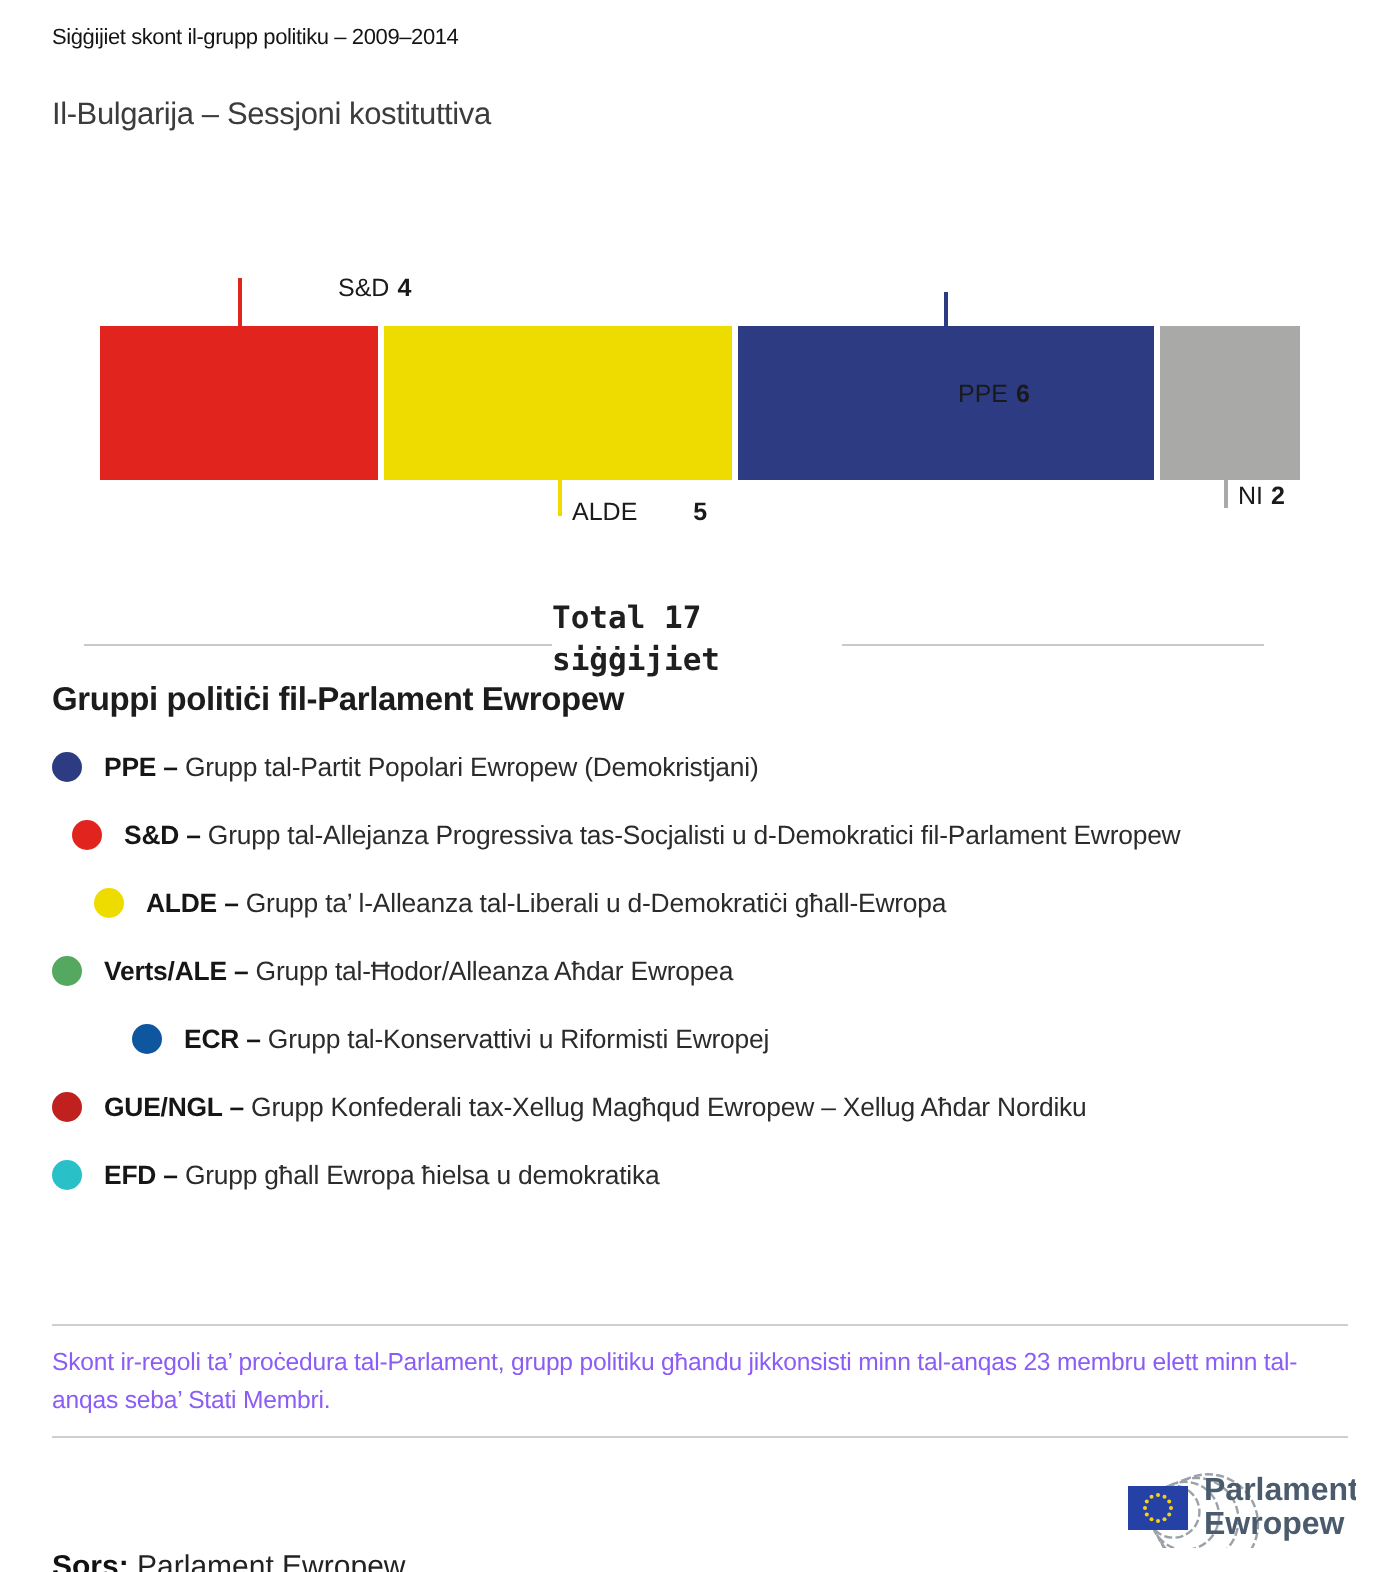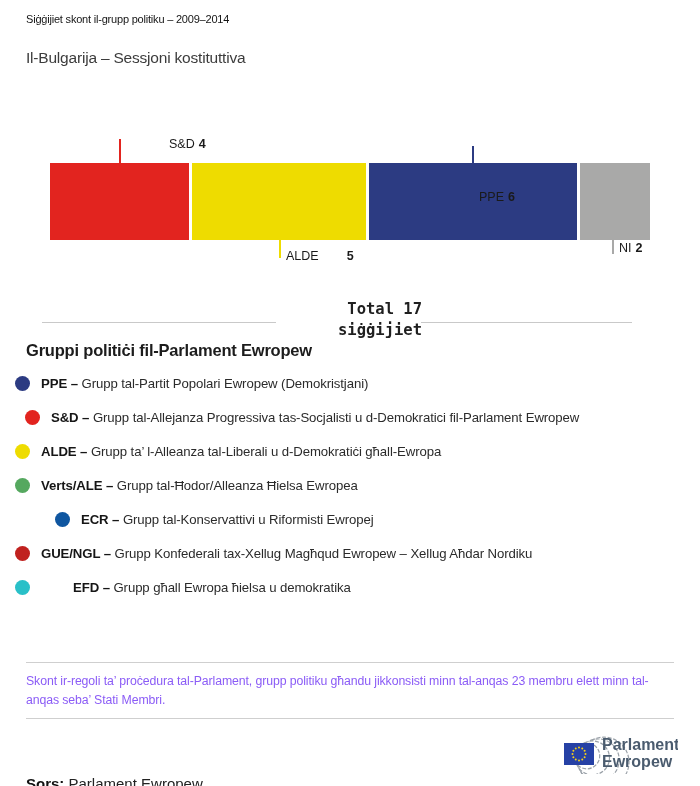--- a/index.html
+++ b/index.html
@@ -11,26 +11,26 @@
 
   .bar{position:absolute;left:50px;top:163px;width:600px;height:77px;display:flex;gap:3px;}
   .bar .seg{flex-basis:0;height:100%;}
 
   .callout{position:absolute;font-size:12.5px;color:#1a1a1a;white-space:nowrap;}
   .callout .tick{position:absolute;left:0;top:0;width:1.5px;}
   .callout .lbl{position:absolute;left:7px;display:flex;gap:4px;}
   .callout .val{font-weight:bold;}
 
   .tdiv-line{position:absolute;top:322px;height:1px;background:#c9c9c9;}
-  .tdiv-text{position:absolute;left:276px;top:299px;width:146px;text-align:right;
+  .tdiv-text{position:absolute;left:276px;top:299px;width:146px;text-align:left;
              font-family:"DejaVu Sans Mono", monospace;font-weight:bold;font-size:15.5px;
              line-height:21px;color:#1f1f1f;}
 
   .legend-heading{position:absolute;left:26px;top:341px;font-size:16.5px;font-weight:bold;color:#1c1c1c;letter-spacing:-0.2px;text-align:center;}
-  .lrow{position:absolute;left:15px;height:16px;display:flex;align-items:center;}
+  .lrow{position:absolute;left:26px;height:16px;display:flex;align-items:center;}
   .lrow .dot{width:15px;height:15px;border-radius:50%;flex:none;}
   .lrow .ltxt{margin-left:11px;font-size:13.2px;color:#2b2b2b;white-space:nowrap;letter-spacing:-0.1px;}
   .lrow .abbr{font-weight:bold;color:#161616;}
 
   .rule{position:absolute;left:26px;width:648px;height:1px;background:#cfcfcf;}
   .footnote{position:absolute;left:26px;top:672px;width:654px;font-size:12.3px;line-height:19px;color:#8b5cf6;letter-spacing:-0.1px;}
   .source{position:absolute;left:26px;top:775px;font-size:15px;color:#222;text-decoration:underline;}
   .source .src-label{font-weight:bold;color:#111;}
   .logo{position:absolute;left:528px;top:722px;}
 </style>
@@ -91,37 +91,37 @@
   <div class="legend-heading">Gruppi politiċi fil-Parlament Ewropew</div>
 
   <div class="lrow" style="top:375px;">
     <span class="dot" style="background-color: rgb(44, 59, 130);"></span>
     <span class="ltxt"><span class="abbr">PPE –</span> <span>Grupp tal-Partit Popolari Ewropew (Demokristjani)</span></span>
   </div>
   <div class="lrow" style="top:409px;padding-left:10px;">
     <span class="dot" style="background-color: rgb(226, 36, 31);"></span>
     <span class="ltxt"><span class="abbr">S&amp;D –</span> <span>Grupp tal-Allejanza Progressiva tas-Socjalisti u d-Demokratici fil-Parlament Ewropew</span></span>
   </div>
-  <div class="lrow" style="top:443px;">
+  <div class="lrow" style="top:443px;margin-left:21px;">
     <span class="dot" style="background-color: rgb(238, 220, 0);"></span>
     <span class="ltxt"><span class="abbr">ALDE –</span> <span>Grupp ta’ l-Alleanza tal-Liberali u d-Demokratiċi għall-Ewropa</span></span>
   </div>
   <div class="lrow" style="top:477px;">
     <span class="dot" style="background-color: rgb(85, 168, 95);"></span>
-    <span class="ltxt"><span class="abbr">Verts/ALE –</span> <span>Grupp tal-Ħodor/Alleanza Ħielsa Ewropea</span></span>
+    <span class="ltxt"><span class="abbr">Verts/ALE –</span> <span>Grupp tal-Ħodor/Alleanza Aħdar Ewropea</span></span>
   </div>
   <div class="lrow" style="top:511px;margin-left:40px;">
     <span class="dot" style="background-color: rgb(15, 86, 160);"></span>
     <span class="ltxt"><span class="abbr">ECR –</span> <span>Grupp tal-Konservattivi u Riformisti Ewropej</span></span>
   </div>
   <div class="lrow" style="top:545px;">
     <span class="dot" style="background-color: rgb(192, 33, 31);"></span>
     <span class="ltxt"><span class="abbr">GUE/NGL –</span> <span>Grupp Konfederali tax-Xellug Magħqud Ewropew – Xellug Aħdar Nordiku</span></span>
   </div>
-  <div class="lrow" style="top:579px;gap:32px;">
+  <div class="lrow" style="top:579px;">
     <span class="dot" style="background-color: rgb(41, 192, 200);"></span>
     <span class="ltxt"><span class="abbr">EFD –</span> <span>Grupp għall Ewropa ħielsa u demokratika</span></span>
   </div>
 
   <div class="rule" style="top:662px;"></div>
   <div class="footnote">Skont ir-regoli ta’ proċedura tal-Parlament, grupp politiku għandu jikkonsisti minn tal-anqas 23 membru elett minn tal-anqas seba’ Stati Membri.</div>
   <div class="rule" style="top:718px;"></div>
 
   <div class="source">
     <span class="src-label">Sors:</span>

